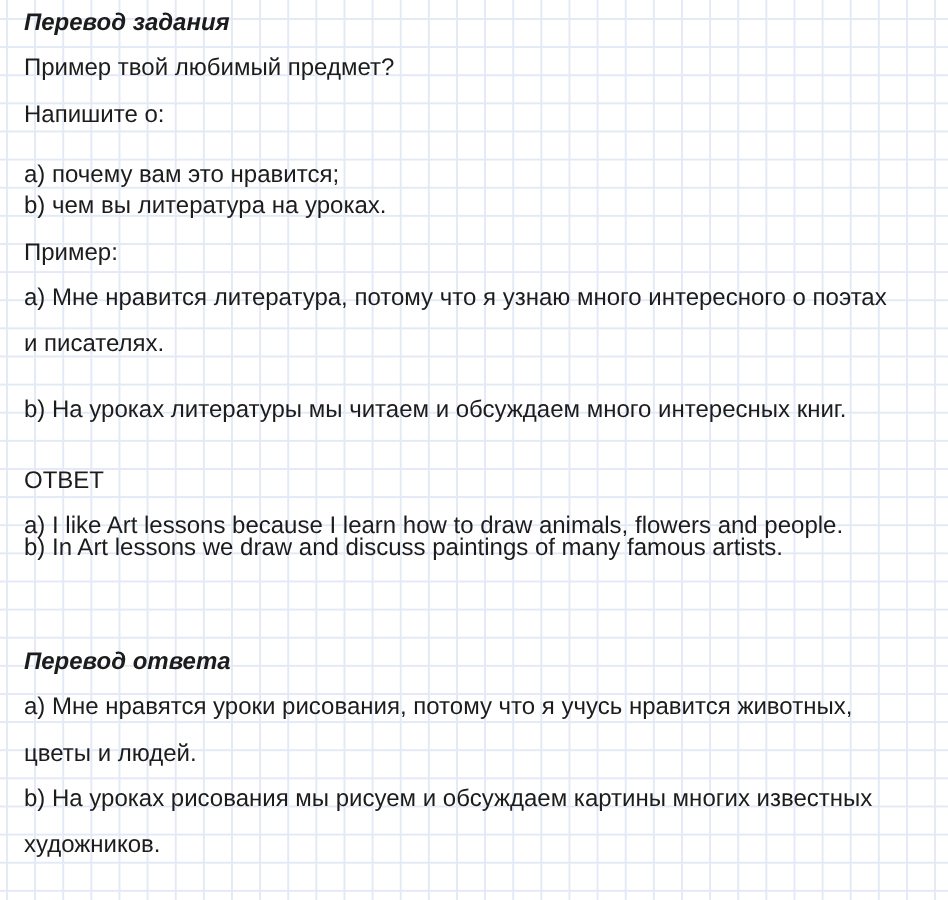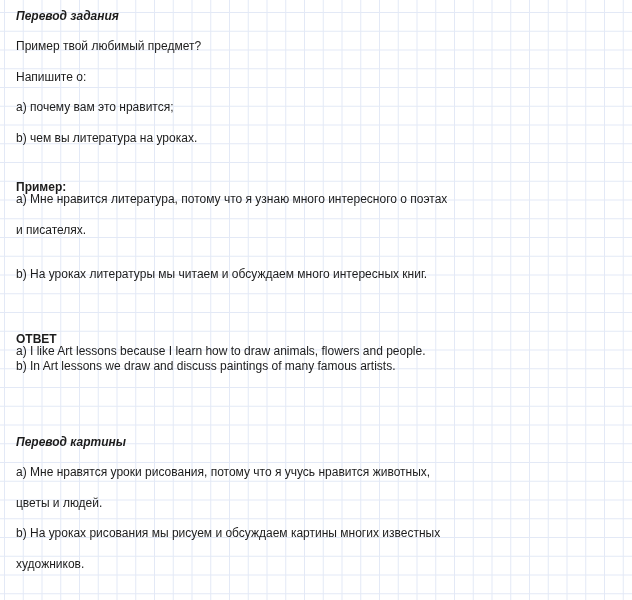--- a/index.html
+++ b/index.html
@@ -9,48 +9,48 @@
     background-image:
       linear-gradient(to right, #e3e9f6 1px, transparent 1px),
       linear-gradient(to bottom, #e3e9f6 1px, transparent 1px);
     background-size: 18.75px 18.75px;
     background-position: 4px 12px;
     font-family: "Liberation Sans", sans-serif;
     color: #1c1c1c;
   }
   .line {
     position: absolute; left: 16px; white-space: nowrap;
-    font-size: 12px; line-height: 20px;
+    font-size: 16px; line-height: 20px;
   }
   .heading-italic { font-weight: bold; font-style: italic; }
-  .heading-bold { font-weight: bold; margin-top: 18px; }
+  .heading-bold { font-weight: normal; }
 </style>
 </head>
 <body>
 
 <div>
   <div class="line heading-italic" style="top:6px">Перевод задания</div>
   <div class="line" style="top:36px">Пример твой любимый предмет?</div>
   <div class="line" style="top:67px">Напишите о:</div>
-  <div class="line" style="top:97px">a) почему вам это нравится;</div>
+  <div class="line" style="top:107px">a) почему вам это нравится;</div>
   <div class="line" style="top:128px">b) чем вы литература на уроках.</div>
 </div>
 
 <div>
   <div class="line heading-bold" style="top:159px">Пример:</div>
   <div class="line" style="top:189px">a) Мне нравится литература, потому что я узнаю много интересного о поэтах</div>
   <div class="line" style="top:220px">и писателях.</div>
   <div class="line" style="top:264px">b) На уроках литературы мы читаем и обсуждаем много интересных книг.</div>
 </div>
 
 <div>
   <div class="line heading-bold" style="top:311px">ОТВЕТ</div>
   <div class="line" style="top:341px">a) I like Art lessons because I learn how to draw animals, flowers and people.</div>
   <div class="line" style="top:356px">b) In Art lessons we draw and discuss paintings of many famous artists.</div>
 </div>
 
 <div>
-  <div class="line heading-italic" style="top:432px">Перевод картины</div>
+  <div class="line heading-italic" style="top:432px">Перевод ответа</div>
   <div class="line" style="top:462px">a) Мне нравятся уроки рисования, потому что я учусь нравится животных,</div>
   <div class="line" style="top:493px">цветы и людей.</div>
   <div class="line" style="top:523px">b) На уроках рисования мы рисуем и обсуждаем картины многих известных</div>
   <div class="line" style="top:554px">художников.</div>
 </div>
 
 </body></html>

